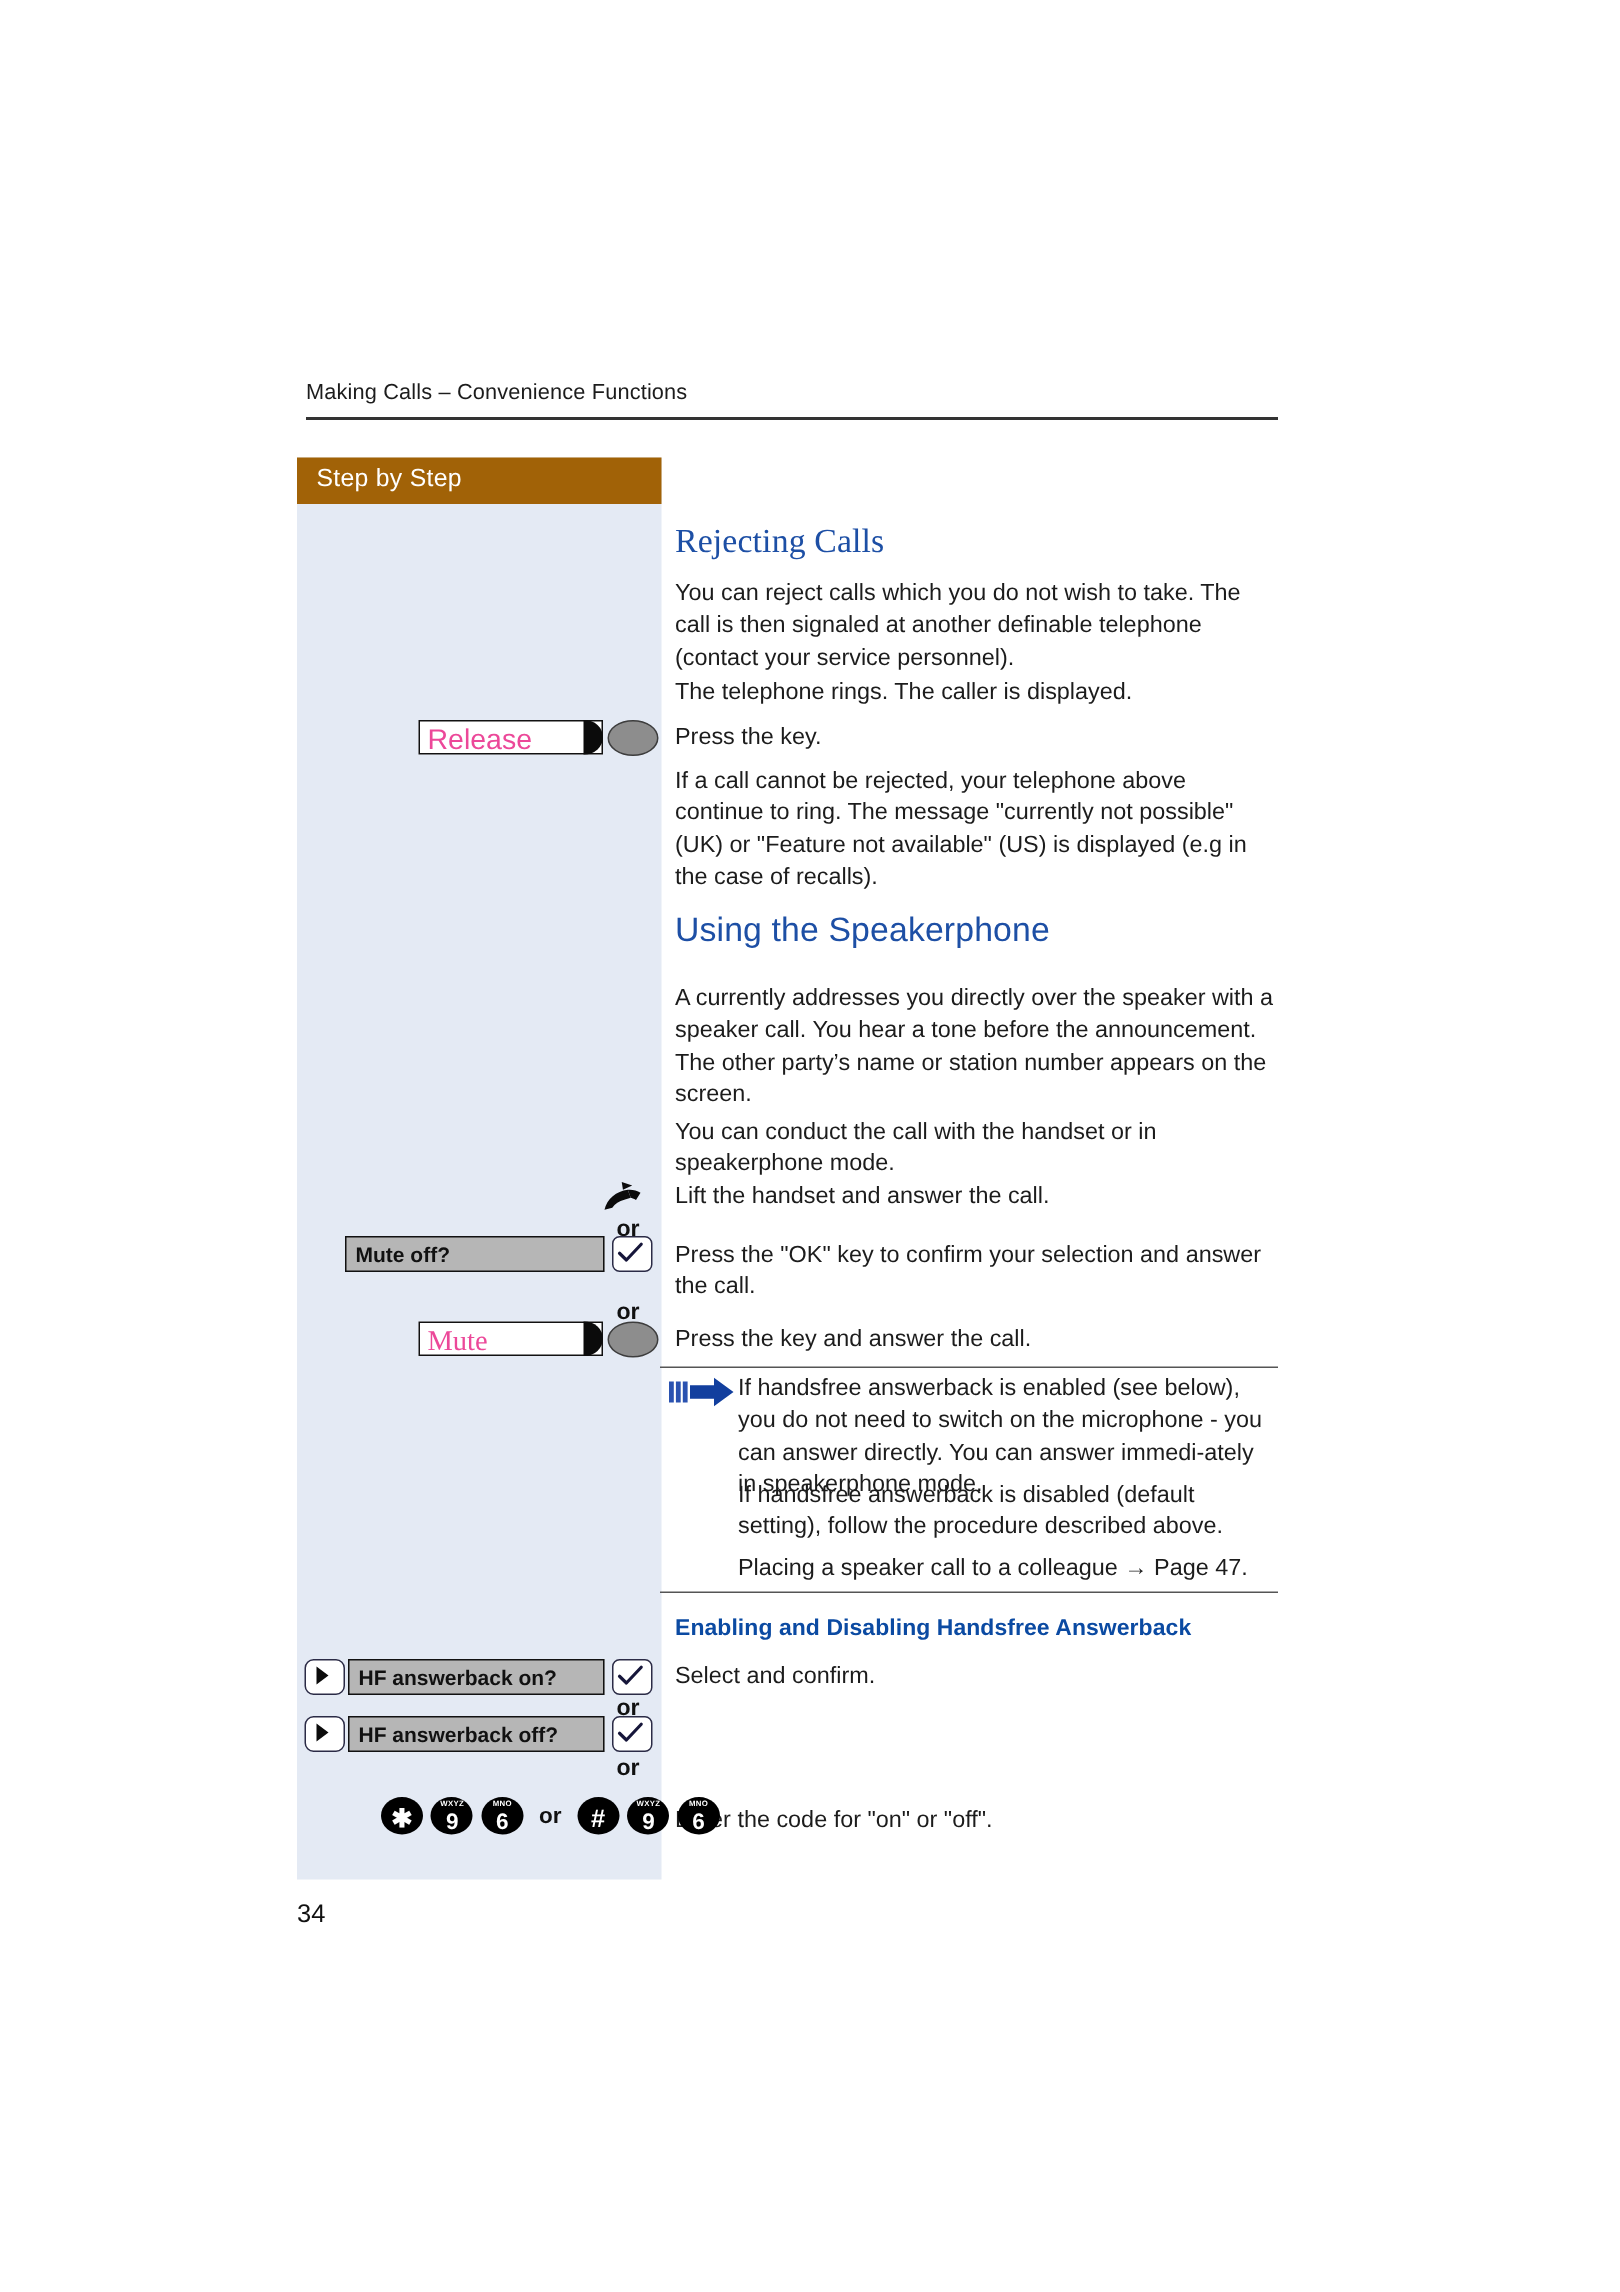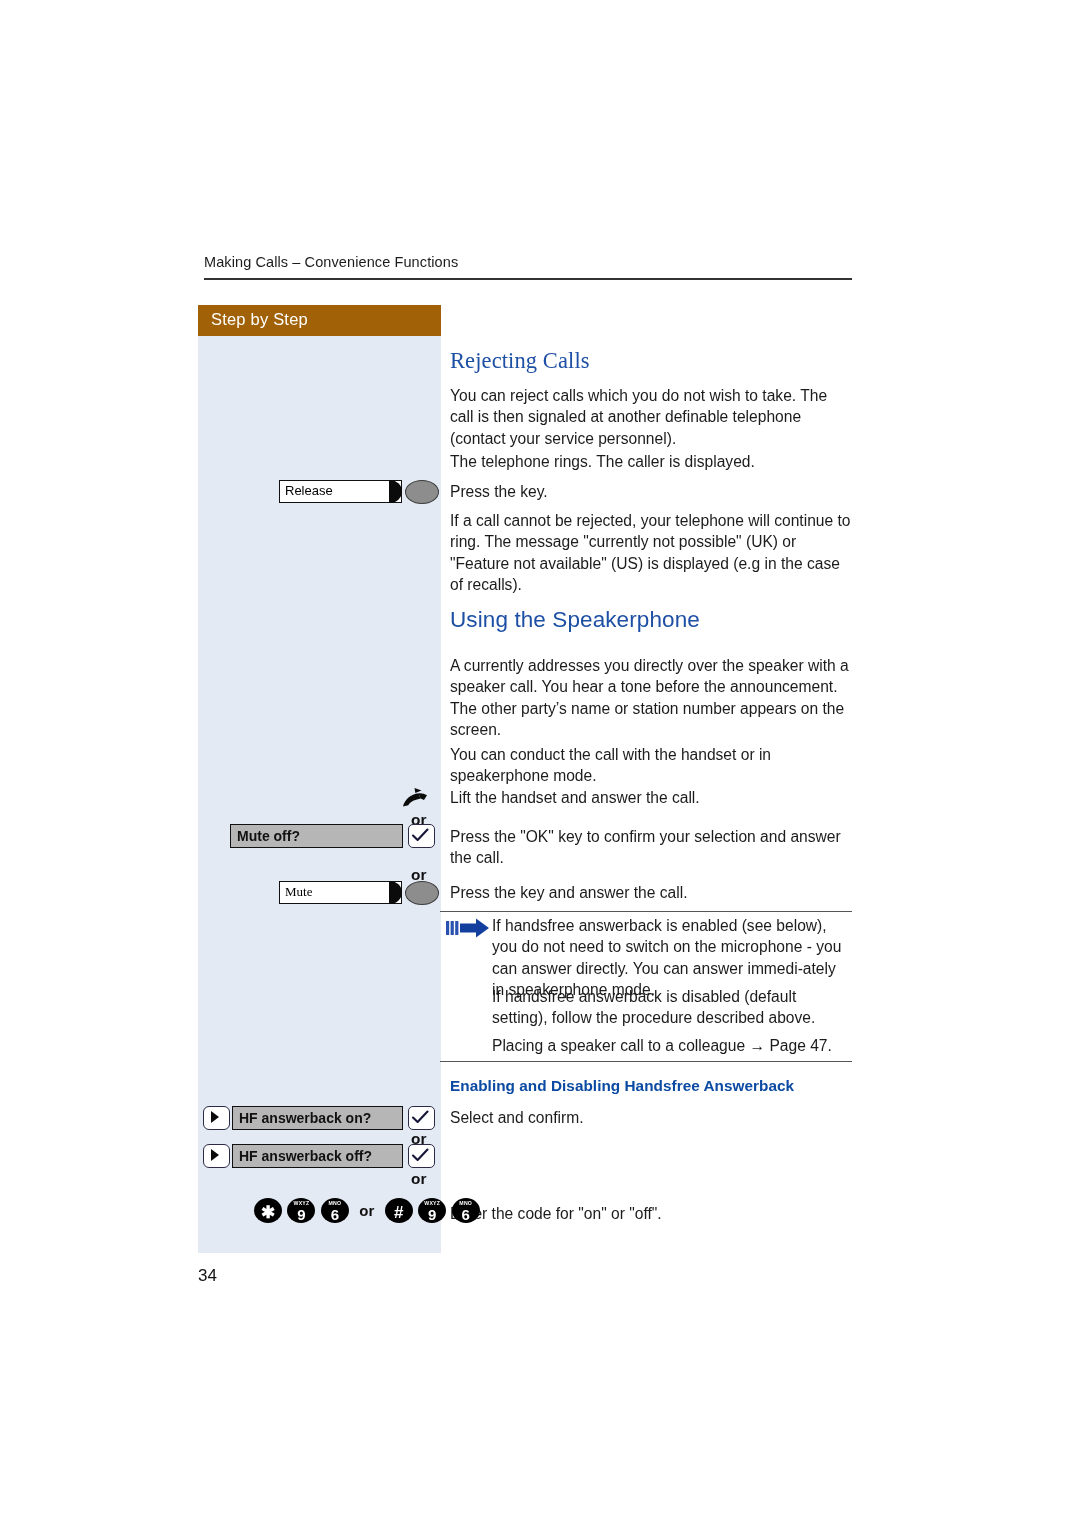--- a/index.html
+++ b/index.html
@@ -117,22 +117,22 @@
     left: 0; top: 0;
     height: 23px;
     background: #ffffff;
     border: 1.4px solid #111111;
     box-sizing: border-box;
   }
   .phonekey .labelbox span {
     position: absolute;
     left: 5px;
     top: 2px;
-    font-size: 13px;
-    color: #000000;
+    font-size: 19px;
+    color: #ec4899;
     white-space: nowrap;
     text-align: right;
   }
   .phonekey .capdark {
     position: absolute;
     top: 0;
     width: 13px;
     height: 23px;
     background: #0b0b0b;
     border-top-right-radius: 13px 12px;
@@ -271,21 +271,21 @@
   </div>
 
   <h2 class="sect abs" style="left:450px; top:348px; width:402px;font-family:Liberation Serif, serif;">Rejecting Calls</h2>
 
   <p class="body abs" style="left:450px; top:385px; width:400px;">You can reject calls which you do not wish to take. The call is then signaled at another definable telephone (contact your service personnel).</p>
 
   <p class="body abs" style="left:450px; top:481px; width:402px;">Press the key.</p>
 
   <p class="body abs" style="left:450px; top:451px; width:402px;">The telephone rings. The caller is displayed.</p>
 
-  <p class="body abs" style="left:450px; top:510px; width:402px;">If a call cannot be rejected, your telephone will continue to ring. The message "currently not possible" (UK) or "Feature not available" (US) is displayed (e.g in the case of recalls).</p>
+  <p class="body abs" style="left:450px; top:510px; width:402px;">If a call cannot be rejected, your telephone above continue to ring. The message "currently not possible" (UK) or "Feature not available" (US) is displayed (e.g in the case of recalls).</p>
 
   <h2 class="sect abs" style="left:450px; top:607px; width:402px;">Using the Speakerphone</h2>
 
   <p class="body abs" style="left:450px; top:655px; width:400px;">A currently addresses you directly over the speaker with a speaker call. You hear a tone before the announcement. The other party’s name or station number appears on the screen.</p>
 
   <p class="body abs" style="left:450px; top:744px; width:402px;">You can conduct the call with the handset or in speakerphone mode.</p>
 
   <p class="body abs" style="left:450px; top:787px; width:402px;">Lift the handset and answer the call.</p>
 
   <p class="body abs" style="left:450px; top:826px; width:400px;">Press the "OK" key to confirm your selection and answer the call.</p>

